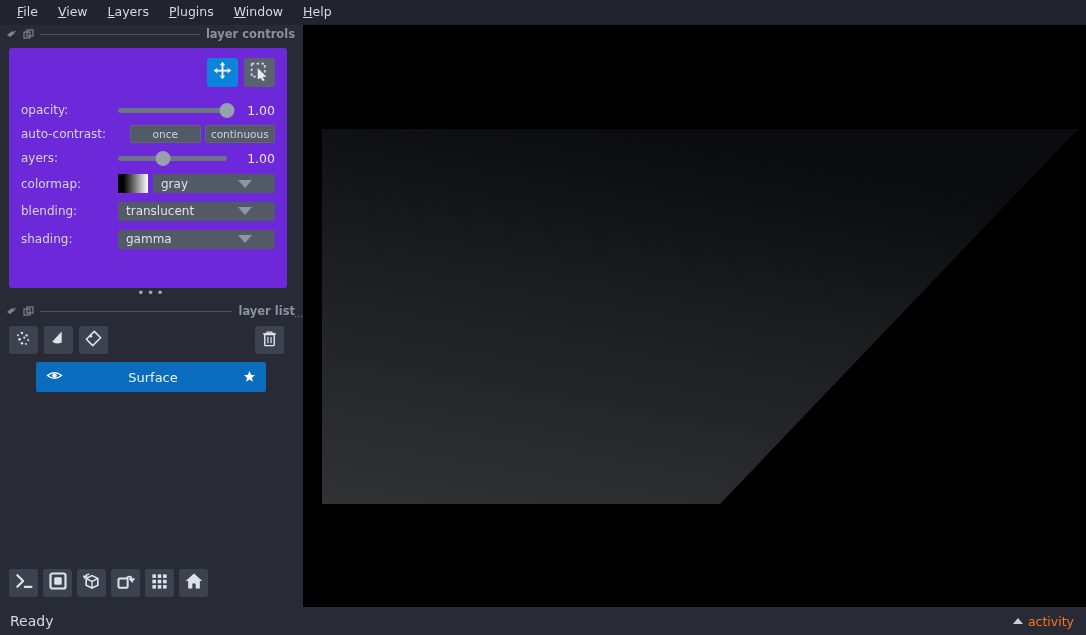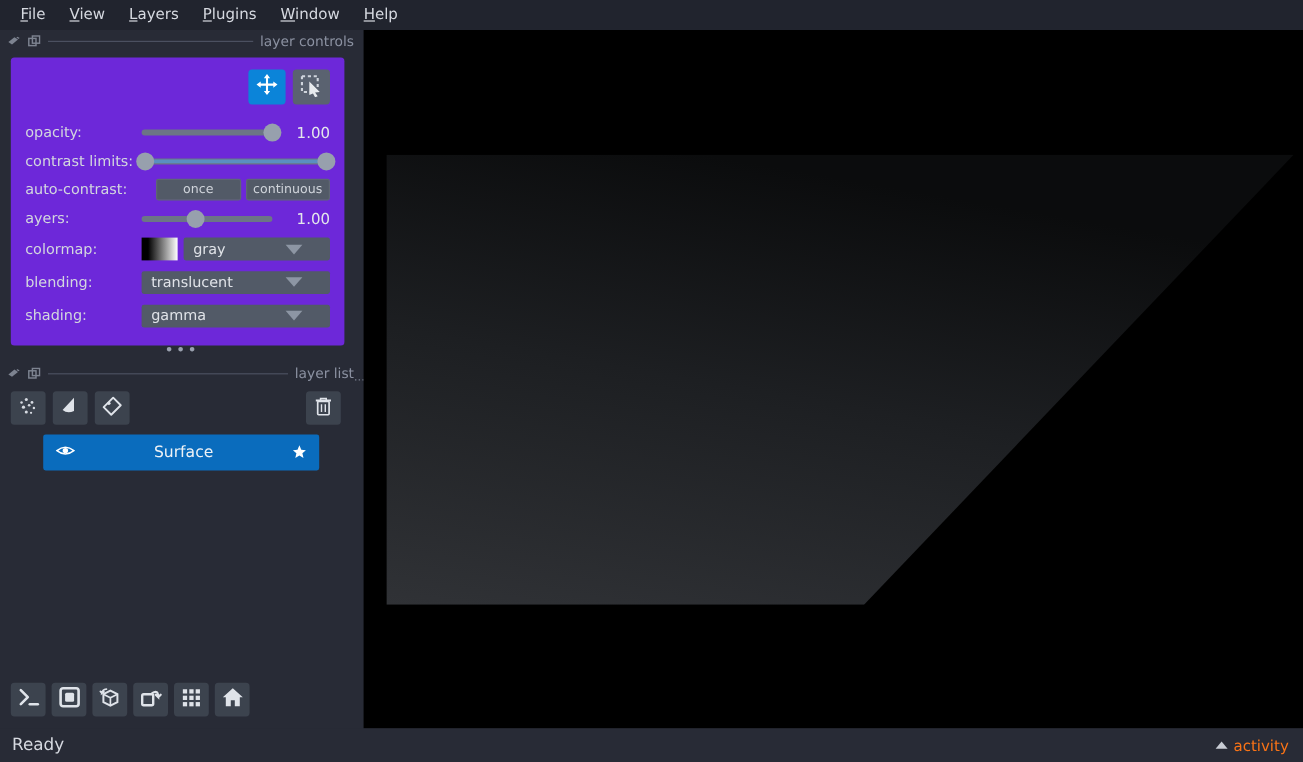--- a/index.html
+++ b/index.html
@@ -56,20 +56,21 @@
   }
   .dock-title .ttl-line {
     flex: 1;
     height: 1px;
     background: #4b5060;
   }
   .dock-title .ttl-text {
     font-size: 11.5px;
     color: #8b91a1;
     white-space: nowrap;
+    font-weight: bold;
   }
   .dock-ico {
     width: 11px; height: 11px;
     position: relative;
     opacity: .75;
   }
   .dock-ico svg { display: block; }
 
   
   #layer-controls-panel {
@@ -352,33 +353,20 @@
           <div class="slider-wrap">
             <div class="slider">
               <div class="track"></div>
               <div class="handle" style="left:100%"></div>
             </div>
           </div>
           <span class="val">1.00</span>
         </div>
       </div>
 
-      <div class="ctrl-row">
-        <span class="ctrl-label">contrast limits:</span>
-        <div class="ctrl-field">
-          <div class="slider-wrap" style="padding-right:0">
-            <div class="slider">
-              <div class="track"></div>
-              <div class="fill" style="left:2%;right:2%"></div>
-              <div class="handle" style="left:2%"></div>
-              <div class="handle" style="left:98%"></div>
-            </div>
-          </div>
-        </div>
-      </div>
 
       <div class="ctrl-row">
         <span class="ctrl-label">auto-contrast:</span>
         <div class="ctrl-field">
           <div class="seg-group">
             <div class="seg-btn">once</div>
             <div class="seg-btn">continuous</div>
           </div>
         </div>
       </div>

